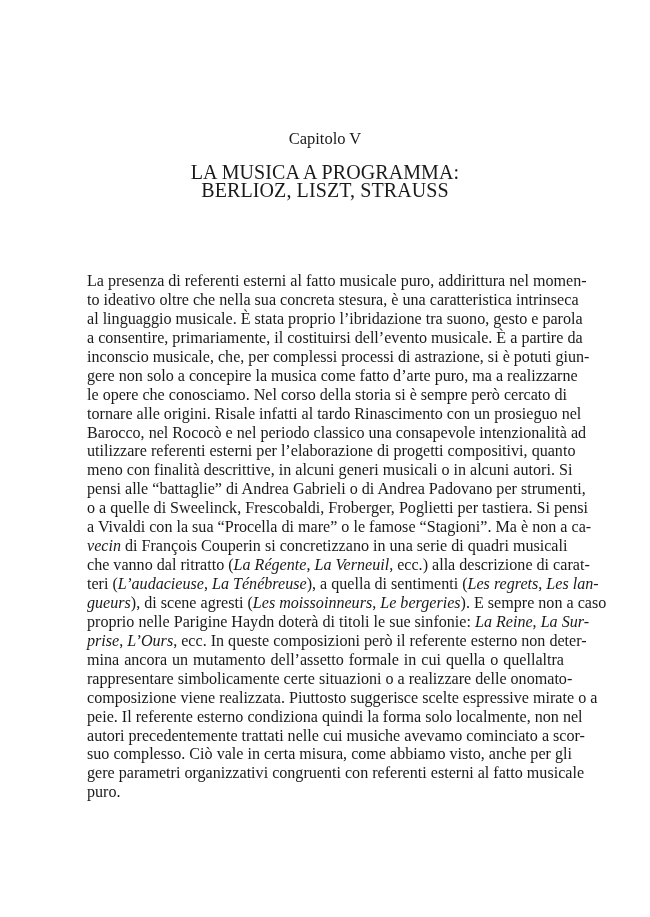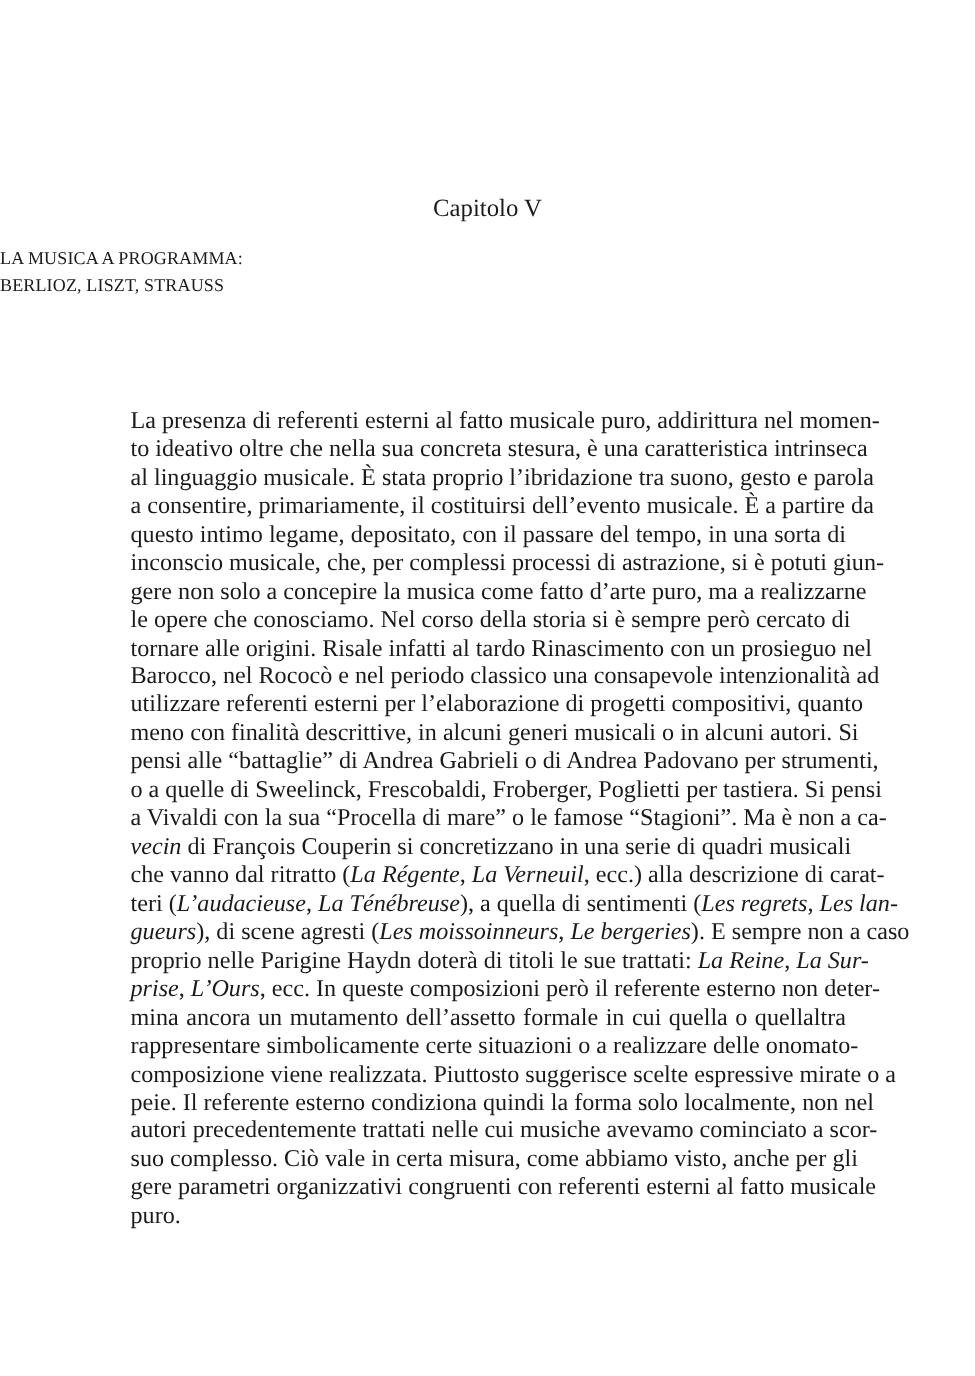--- a/index.html
+++ b/index.html
@@ -28,21 +28,22 @@
       width: 650px;
       text-align: center;
       font-size: 16.5px;
       line-height: 20px;
     }
     .chapter-title {
       position: absolute;
       top: 163px;
       left: 0;
       width: 650px;
-      font-size: 12px;
+      text-align: center;
+      font-size: 20px;
       line-height: 18px;
       letter-spacing: 0.1px;
     }
     .chapter-title span { display: block; }
     .body-text {
       position: absolute;
       top: 272px;
       left: 87px;
       width: 477px;
       font-size: 16.1px;
@@ -67,36 +68,35 @@
   <div class="chapter-label">Capitolo V</div>
   <div class="chapter-title">
     <span>LA MUSICA A PROGRAMMA:</span>
     <span>BERLIOZ, LISZT, STRAUSS</span>
   </div>
   <div class="body-text" id="body-text">
       <span class="line"><span>La presenza di referenti esterni al fatto musicale puro, addirittura nel momen-</span></span>
       <span class="line"><span>to ideativo oltre che nella sua concreta stesura, è una caratteristica intrinseca</span></span>
       <span class="line"><span>al linguaggio musicale. È stata proprio l’ibridazione tra suono, gesto e parola</span></span>
       <span class="line"><span>a consentire, primariamente, il costituirsi dell’evento musicale. È a partire da</span></span>
-      <span class="line"><span>questo intimo legame, depositato, con il passare del tempo, in una sorta di</span></span>
       <span class="line"><span>inconscio musicale, che, per complessi processi di astrazione, si è potuti giun-</span></span>
       <span class="line"><span>gere non solo a concepire la musica come fatto d’arte puro, ma a realizzarne</span></span>
       <span class="line"><span>le opere che conosciamo. Nel corso della storia si è sempre però cercato di</span></span>
       <span class="line"><span>tornare alle origini. Risale infatti al tardo Rinascimento con un prosieguo nel</span></span>
       <span class="line"><span>Barocco, nel Rococò e nel periodo classico una consapevole intenzionalità ad</span></span>
       <span class="line"><span>utilizzare referenti esterni per l’elaborazione di progetti compositivi, quanto</span></span>
       <span class="line"><span>meno con finalità descrittive, in alcuni generi musicali o in alcuni autori. Si</span></span>
       <span class="line"><span>pensi alle “battaglie” di Andrea Gabrieli o di Andrea Padovano per strumenti,</span></span>
       <span class="line"><span>o a quelle di Sweelinck, Frescobaldi, Froberger, Poglietti per tastiera. Si pensi</span></span>
       <span class="line"><span>a Vivaldi con la sua “Procella di mare” o le famose “Stagioni”. Ma è non a ca-</span></span>
       <span class="line"><i>vecin</i><span> di François Couperin si concretizzano in una serie di quadri musicali</span></span>
       <span class="line"><span>che vanno dal ritratto (</span><i>La Régente</i><span>, </span><i>La Verneuil</i><span>, ecc.) alla descrizione di carat-</span></span>
       <span class="line"><span>teri (</span><i>L’audacieuse</i><span>, </span><i>La Ténébreuse</i><span>), a quella di sentimenti (</span><i>Les regrets</i><span>, </span><i>Les lan-</i></span>
       <span class="line"><i>gueurs</i><span>), di scene agresti (</span><i>Les moissoinneurs</i><span>, </span><i>Le bergeries</i><span>). E sempre non a caso</span></span>
-      <span class="line"><span>proprio nelle Parigine Haydn doterà di titoli le sue trattati: </span><i>La Reine</i><span>, </span><i>La Sur-</i></span>
+      <span class="line"><span>proprio nelle Parigine Haydn doterà di titoli le sue sinfonie: </span><i>La Reine</i><span>, </span><i>La Sur-</i></span>
       <span class="line"><i>prise</i><span>, </span><i>L’Ours</i><span>, ecc. In queste composizioni però il referente esterno non deter-</span></span>
       <span class="line"><span>mina ancora un mutamento dell’assetto formale in cui quella o quellaltra</span></span>
       <span class="line"><span>rappresentare simbolicamente certe situazioni o a realizzare delle onomato-</span></span>
       <span class="line"><span>composizione viene realizzata. Piuttosto suggerisce scelte espressive mirate o a</span></span>
       <span class="line"><span>peie. Il referente esterno condiziona quindi la forma solo localmente, non nel</span></span>
       <span class="line"><span>autori precedentemente trattati nelle cui musiche avevamo cominciato a scor-</span></span>
       <span class="line"><span>suo complesso. Ciò vale in certa misura, come abbiamo visto, anche per gli</span></span>
       <span class="line"><span>gere parametri organizzativi congruenti con referenti esterni al fatto musicale</span></span>
       <span class="line last"><span>puro.</span></span>
     </div>

